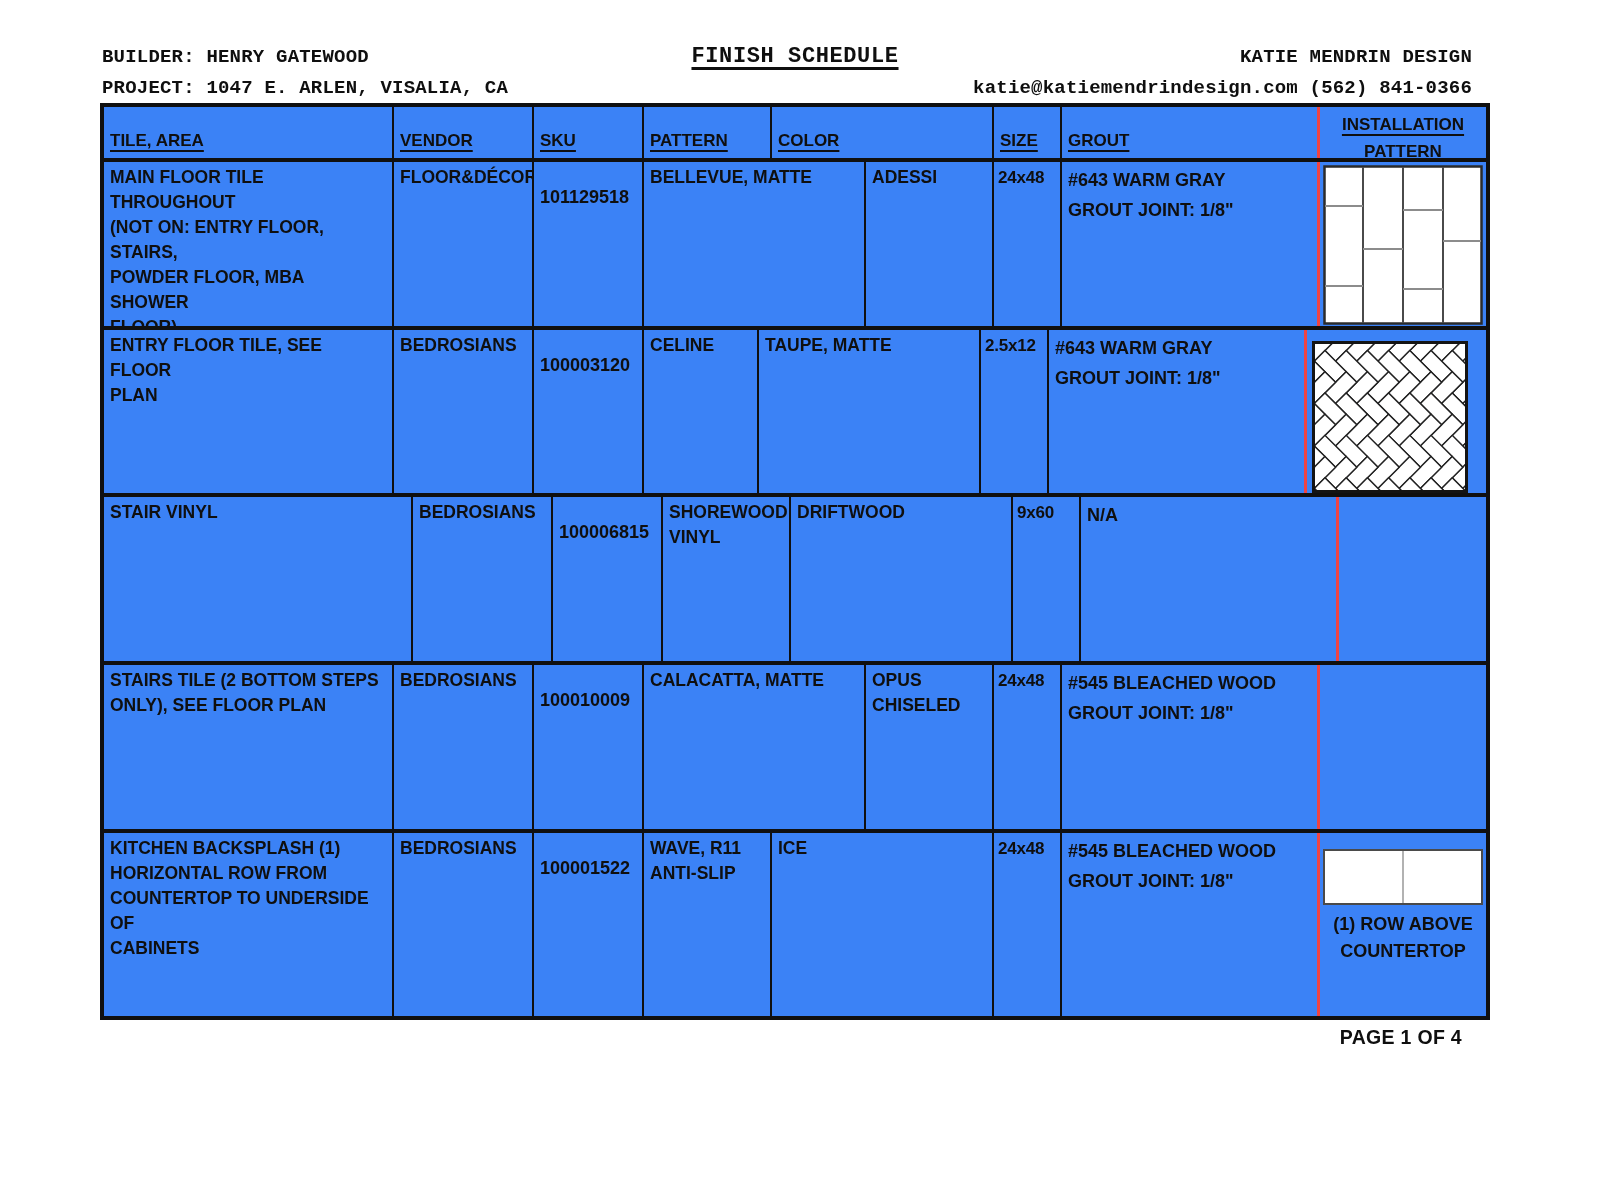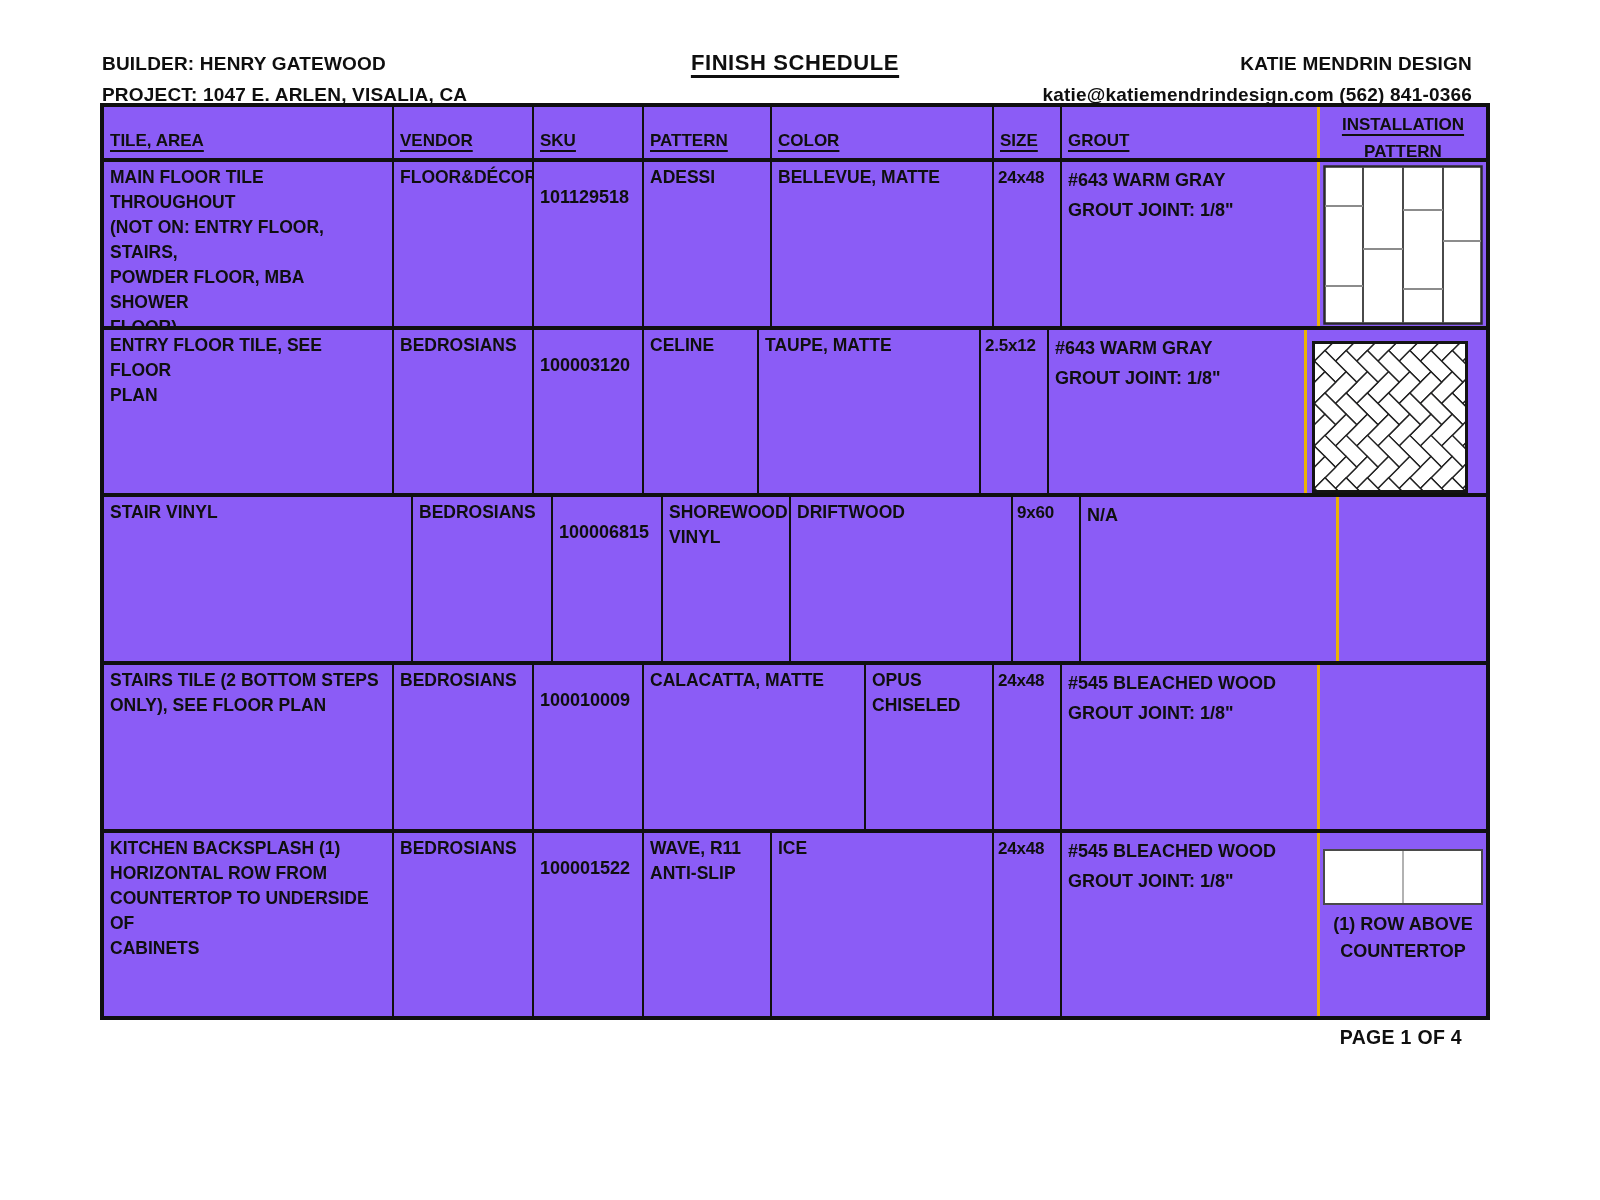--- a/index.html
+++ b/index.html
@@ -2,42 +2,42 @@
 <html><head>
 <meta charset="utf-8">
 <style>
   html,body{margin:0;padding:0;background:#e8e8e8;}
   .page{
     position:relative; width:1600px; height:1200px; background:#ffffff;
     font-family:"Liberation Sans", sans-serif; font-weight:700; color:#0f0f0f;
     overflow:hidden; margin:0 auto;
   }
   
-  .top{position:absolute; left:100px; top:48px; width:1390px; height:60px;}
+  .top{position:absolute; left:100px; top:42px; width:1390px; height:60px;font-family:Liberation Mono, monospace;}
   .top-left{position:absolute; left:2px; top:0; font-size:19px; line-height:31px; letter-spacing:.2px;}
   .doc-title{
     position:absolute; left:50%; transform:translateX(-50%); top:2px;
     font-size:22px; letter-spacing:.6px;
     text-decoration:underline; text-decoration-thickness:3px; text-underline-offset:5px;
   }
   .top-right{position:absolute; right:18px; top:0; text-align:right; font-size:19px; line-height:31px; letter-spacing:.2px;}
   
   .schedule{
     position:absolute; left:100px; top:103px; width:1390px; height:917px;
-    border:4px solid #101010; box-sizing:border-box; background:#8b5cf6;
+    border:4px solid #101010; box-sizing:border-box; background:#3b82f6;
   }
   .t-row{display:flex; box-sizing:border-box; border-bottom:4px solid #101010; width:1382px;}
   .t-row.last-row{border-bottom:none;}
   .header-row{height:55px;}
   .t-cell{
     box-sizing:border-box; border-right:2px solid #101010;
     padding:3px 6px; font-size:17.5px; line-height:25px;
     white-space:pre-line; overflow:hidden; flex:0 0 auto;
   }
-  .t-cell.thick-right{border-right:3px solid #eab308;}
+  .t-cell.thick-right{border-right:3px solid #ef4444;}
   .t-cell.last{border-right:none;}
   .header-cell{display:flex; align-items:flex-end; padding-bottom:7px; font-size:17px; line-height:21px;}
   .header-cell span{
     text-decoration:underline; text-decoration-thickness:2px; text-underline-offset:4px;
     white-space:pre-line;
   }
   .header-cell.install-header{align-items:flex-start; justify-content:center; text-align:center; padding-top:4px; line-height:27px;}
   .sku-cell{font-size:18px; padding-top:23px;}
   .size-cell{padding:3px 4px; font-size:17px; letter-spacing:-.2px;}
   .grout-cell{font-size:18px; line-height:30px;}
@@ -77,22 +77,22 @@
         <div class="t-cell header-cell last install-header" style="width: 166px;"><span>INSTALLATION
 PATTERN</span></div>
       </div>
       <div class="t-row body-row" style="height: 168px;">
         <div class="t-cell body-cell area-cell" style="width: 290px;">MAIN FLOOR TILE THROUGHOUT
 (NOT ON: ENTRY FLOOR, STAIRS,
 POWDER FLOOR, MBA SHOWER
 FLOOR)</div>
         <div class="t-cell body-cell vendor-cell" style="width: 140px;">FLOOR&amp;DÉCOR</div>
         <div class="t-cell body-cell sku-cell" style="width: 110px;">101129518</div>
+        <div class="t-cell body-cell color-cell" style="width: 222px;">BELLEVUE, MATTE</div>
         <div class="t-cell body-cell pattern-cell" style="width: 128px;">ADESSI</div>
-        <div class="t-cell body-cell color-cell" style="width: 222px;">BELLEVUE, MATTE</div>
         <div class="t-cell body-cell size-cell" style="width: 68px;">24x48</div>
         <div class="t-cell body-cell grout-cell thick-right" style="width: 258px;">#643 WARM GRAY
 GROUT JOINT: 1/8"</div>
         <div class="t-cell install-cell last" style="width: 166px;"><svg width="160" height="160" viewBox="0 0 160 160" style="display:block;margin:3px auto 0;">
     <rect x="1.5" y="1.5" width="157" height="157" fill="#fff" stroke="#2b2b2b" stroke-width="2.5"></rect>
     <line x1="40" y1="2" x2="40" y2="158" stroke="#4a4a4a" stroke-width="2"></line>
     <line x1="80" y1="2" x2="80" y2="158" stroke="#4a4a4a" stroke-width="2"></line>
     <line x1="120" y1="2" x2="120" y2="158" stroke="#4a4a4a" stroke-width="2"></line>
     <line x1="2" y1="41" x2="40" y2="41" stroke="#8c8c8c" stroke-width="2"></line>
     <line x1="2" y1="121" x2="40" y2="121" stroke="#8c8c8c" stroke-width="2"></line>

